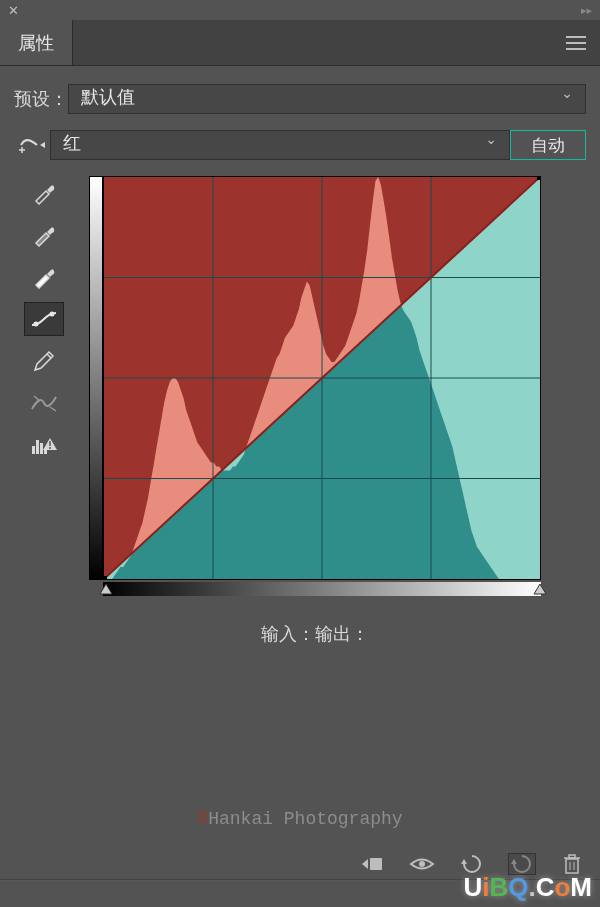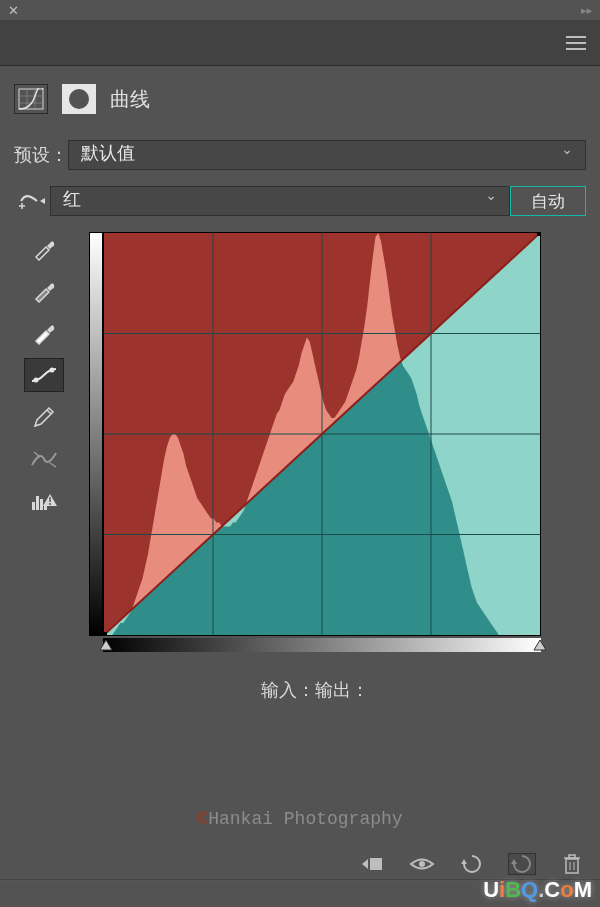--- a/index.html
+++ b/index.html
@@ -42,67 +42,52 @@
 .slider-handle{position:absolute;width:14px;height:14px;top:0}
 .slider-handle.left{left:-4px}
 .slider-handle.right{right:-6px}
 .io-row{display:flex;margin-top:26px;font-size:18px;color:#d8d8d8;justify-content:center;width:452px}
 .watermark{position:absolute;bottom:78px;left:0;right:0;text-align:center;font-family:Liberation Mono, monospace;font-size:18px}
 .watermark .c{color:#9c3b2a}
 .watermark .t{color:#8c8c8c}
 .bottom-bar{position:absolute;bottom:32px;right:14px;display:flex;gap:22px;align-items:center;color:#bdbdbd}
 .bottom-bar .ic{width:28px;height:22px;display:flex;align-items:center;justify-content:center;cursor:pointer}
 .bottom-bar .ic.embossed{background:#4a4a4a;border:1px solid #333}
-.uibq{position:absolute;bottom:4px;right:8px;font-size:22px;font-weight:bold;color:#fff;text-shadow:0 0 6px rgba(255,255,255,.4)}
+.uibq{position:absolute;bottom:4px;right:8px;font-size:26px;font-weight:bold;color:#fff;text-shadow:0 0 6px rgba(255,255,255,.4)}
 .uibq .u{color:#fff}
 .uibq .i{color:#f07c3a}
 .uibq .b{color:#4fb84f}
 .uibq .q{color:#4f9be8}
 .uibq .r{color:#c8c8c8}
 .hdiv{position:absolute;bottom:26px;left:0;right:0;height:2px;background:linear-gradient(to bottom,#3a3a3a,#606060)}
 </style>
 </head>
 <body>
 
 <div class="titlebar">
   <span class="close">✕</span>
   <span class="spacer"></span>
   <span class="dbl">▸▸</span>
 </div>
 
 <div class="tabbar">
+  <div class="tab active">
+    <span>属性</span>
+  </div>
   <div class="filler"></div>
   <div class="menu-btn">
     <svg width="20" height="14" viewBox="0 0 20 14">
         <line x1="0" y1="1" x2="20" y2="1" stroke="#bdbdbd" stroke-width="2"></line>
         <line x1="0" y1="7" x2="20" y2="7" stroke="#bdbdbd" stroke-width="2"></line>
         <line x1="0" y1="13" x2="20" y2="13" stroke="#bdbdbd" stroke-width="2"></line>
       </svg>
   </div>
 </div>
 
 <div class="panel">
-  <div class="header-row">
-    <div class="icon-box">
-      <div class="curves-icon">
-        <svg viewBox="0 0 26 22">
-            <rect x="1" y="1" width="24" height="20" fill="none" stroke="#d8d8d8" stroke-width="1"></rect>
-            <line x1="9" y1="1" x2="9" y2="21" stroke="#888" stroke-width="0.7"></line>
-            <line x1="17" y1="1" x2="17" y2="21" stroke="#888" stroke-width="0.7"></line>
-            <line x1="1" y1="8" x2="25" y2="8" stroke="#888" stroke-width="0.7"></line>
-            <line x1="1" y1="15" x2="25" y2="15" stroke="#888" stroke-width="0.7"></line>
-            <path d="M1,21 Q13,21 17,8 T25,1" fill="none" stroke="#e6e6e6" stroke-width="1.5"></path>
-          </svg>
-      </div>
-    </div>
-    <div class="mask-icon">
-        <div class="circ"></div>
-      </div>
-    <span class="title-text">曲线</span>
-  </div>
 
   <div class="row">
     <span class="label">预设：</span>
     <div class="select">
       <span>默认值</span>
       <span class="chev">⌄</span>
     </div>
   </div>
 
   <div class="row">

